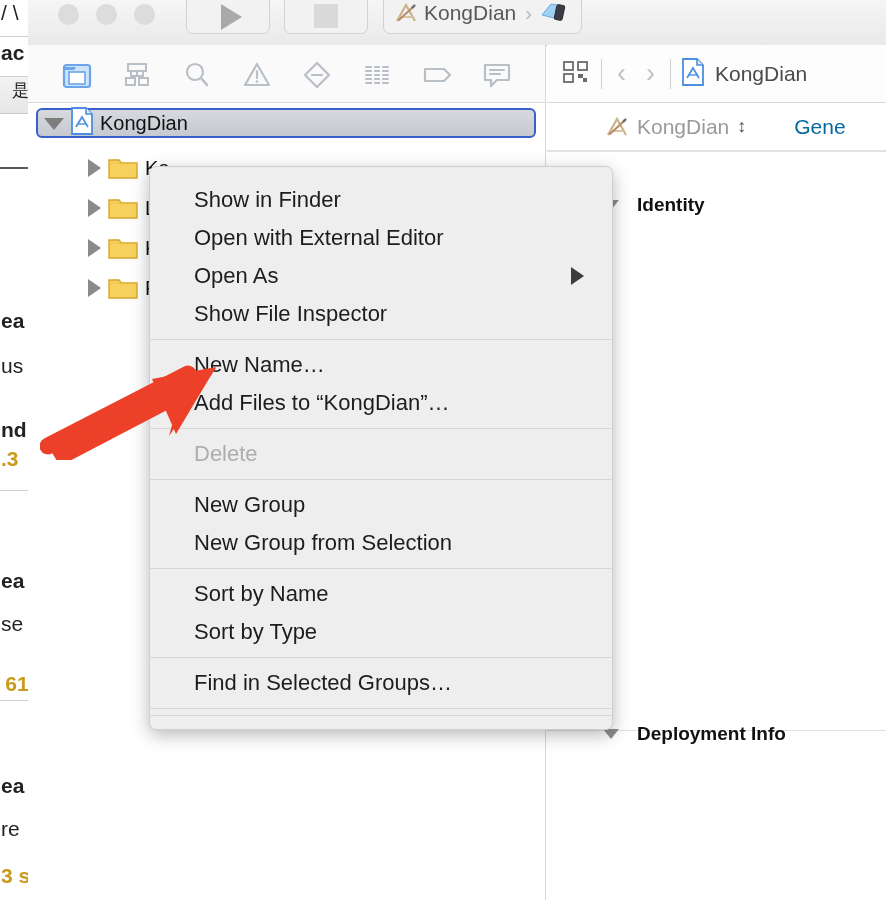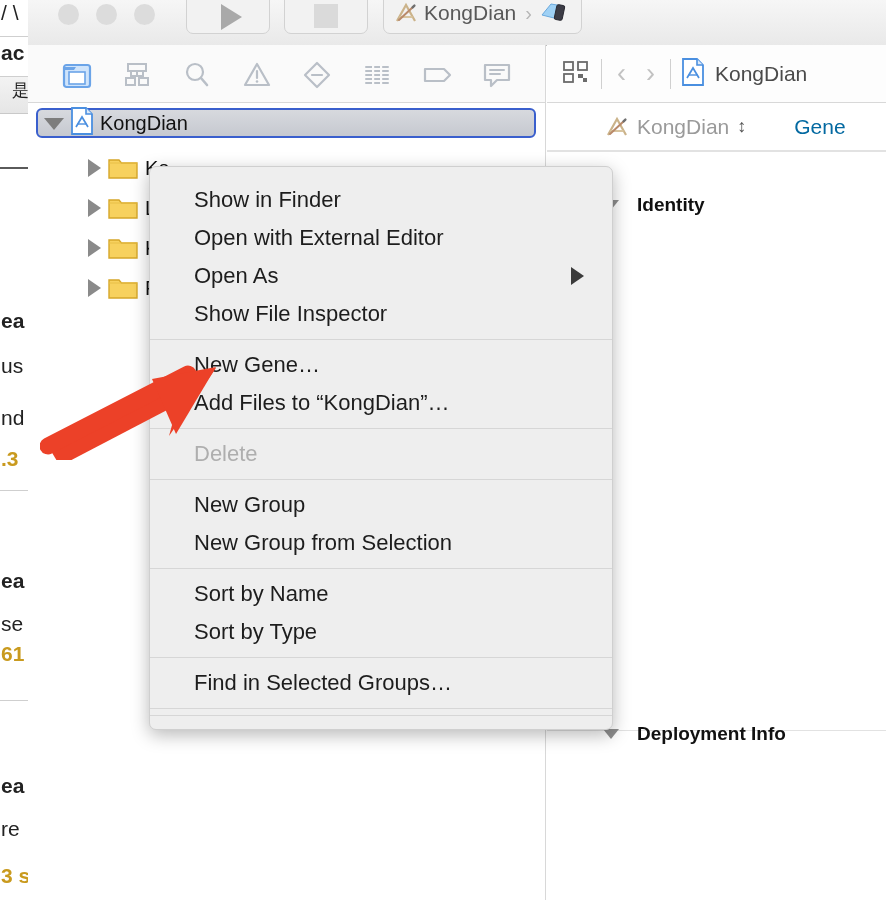--- a/index.html
+++ b/index.html
@@ -341,27 +341,27 @@
   <div class="bg-strip bg-txt" style="top:2px;">/ \</div>
   <div class="bg-rule" style="top:36px;"></div>
   <div class="bg-strip bg-txt bg-bold" style="top:42px;">ac</div>
   <div class="bg-rule" style="top:76px;"></div>
   <div class="bg-strip bg-head" style="top:77px;height:36px;"></div>
   <div class="bg-strip bg-txt small" style="top:82px;padding-left:12px;">是</div>
   <div class="bg-rule dark" style="top:167px;"></div>
 
   <div class="bg-strip bg-txt bg-bold" style="top:310px;">ea</div>
   <div class="bg-strip bg-txt" style="top:355px;">us</div>
-  <div class="bg-strip bg-txt" style="top:407px;">nd</div>
+  <div class="bg-strip bg-txt" style="top:419px;font-weight:bold;">nd</div>
   <div class="bg-strip bg-txt bg-gold" style="top:448px;">.3</div>
   <div class="bg-rule" style="top:490px;"></div>
 
   <div class="bg-strip bg-txt bg-bold" style="top:570px;">ea</div>
   <div class="bg-strip bg-txt" style="top:613px;">se</div>
-  <div class="bg-strip bg-txt bg-gold" style="top:643px;">61</div>
+  <div class="bg-strip bg-txt bg-gold" style="top:673px;text-align:center;">61</div>
   <div class="bg-rule" style="top:700px;"></div>
 
   <div class="bg-strip bg-txt bg-bold" style="top:775px;">ea</div>
   <div class="bg-strip bg-txt" style="top:818px;">re</div>
   <div class="bg-strip bg-txt bg-gold" style="top:865px;">3 s</div>
 </div>
 
 <div id="xcode-window">
 
   <div id="titlebar">
@@ -580,21 +580,21 @@
     <span class="mi-label">Open As</span>
     <span class="submenu-arrow"></span>
   </div>
   <div class="mi">
     <span class="mi-label">Show File Inspector</span>
   </div>
 
   <div class="mi-sep"></div>
 
   <div class="mi">
-    <span class="mi-label">New Gene…</span>
+    <span class="mi-label">New Name…</span>
   </div>
   <div class="mi">
     <span class="mi-label">Add Files to “KongDian”…</span>
   </div>
 
   <div class="mi-sep"></div>
 
   <div class="mi disabled">
     <span class="mi-label">Delete</span>
   </div>

